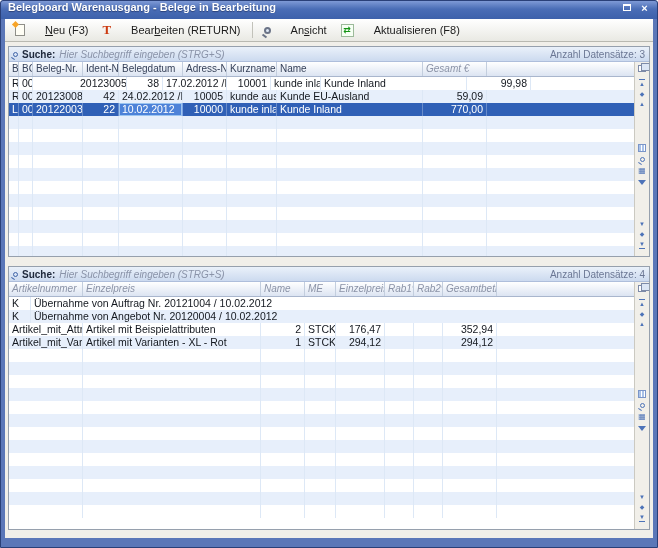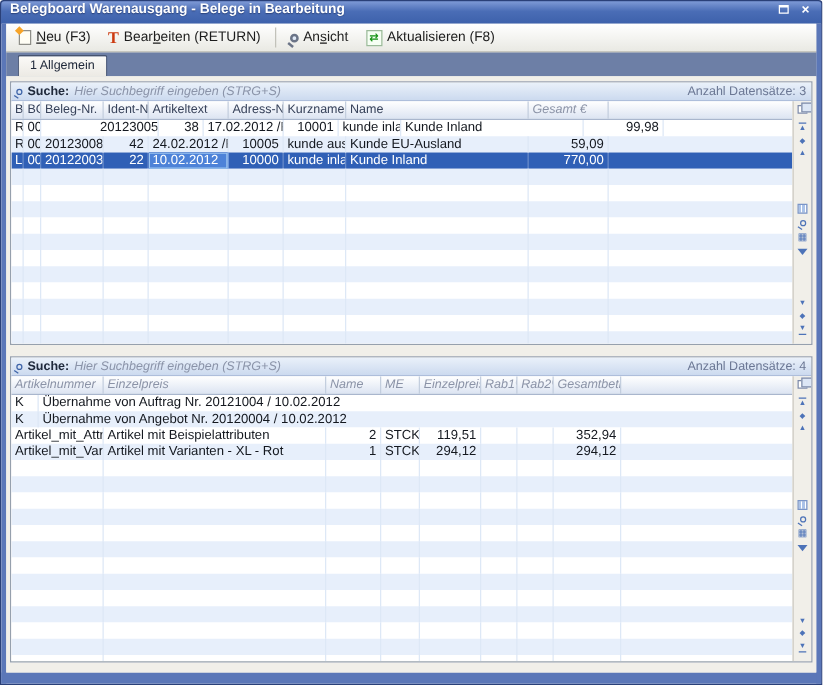--- a/index.html
+++ b/index.html
@@ -52,21 +52,21 @@
 
   
   .toolbar {
     height: 23px; flex: 0 0 23px;
     background: linear-gradient(#ffffff, #e9e9e3);
     border-bottom: 1px solid #b9b9b1;
     display: flex; align-items: center;
     padding: 0 4px; gap: 2px;
   }
   .tbtn {
-    display: inline-flex; align-items: center; gap: 4px;
+    display: inline-flex; align-items: center; gap: 20px;
     border: 1px solid transparent; background: transparent;
     font-family: inherit; font-size: 11px; color: #1c1c1c;
     padding: 1px 5px; height: 19px; cursor: default; white-space: nowrap;
   }
   .tsep { width: 1px; height: 16px; background: #c2c2ba; margin: 0 3px; }
 
   .icon-new {
     width: 10px; height: 12px; background: #fffef5;
     border: 1px solid #8f8f89; position: relative; display: inline-block;
   }
@@ -255,41 +255,38 @@
       <button class="tbtn">
         <span class="icon-mag"></span>
         <span class="lbl">An<u>s</u>icht</span>
       </button>
       <button class="tbtn">
         <span class="icon-refresh">⇄</span>
         <span class="lbl">Aktualisieren (F8)</span>
       </button>
     </div>
 
-    <div class="tabband">
-      <div class="tab">1 Allgemein</div>
-    </div>
 
     <div class="content">
 
       <section class="panel panel1" id="grid1">
         <div class="searchbar">
           <span class="sb-mag"></span>
           <span class="sb-label">Suche:</span>
           <span class="sb-ph">Hier Suchbegriff eingeben (STRG+S)</span>
           <span class="sb-count">Anzahl Datensätze: 3</span>
         </div>
         <div class="gridwrap">
           <div class="gridmain">
             <div class="grid-head">
                 <span class="hcell" style="flex: 0 0 10px;">B</span>
                 <span class="hcell" style="flex: 0 0 14px;">BG</span>
                 <span class="hcell" style="flex: 0 0 50px;">Beleg-Nr.</span>
                 <span class="hcell" style="flex: 0 0 36px;">Ident-Nr.</span>
-                <span class="hcell" style="flex: 0 0 64px;">Artikeltext</span>
+                <span class="hcell" style="flex: 0 0 64px;">Belegdatum</span>
                 <span class="hcell" style="flex: 0 0 44px;">Adress-Nr.</span>
                 <span class="hcell" style="flex: 0 0 50px;">Kurzname</span>
                 <span class="hcell" style="flex: 0 0 146px;">Name</span>
                 <span class="hcell hital" style="flex: 0 0 64px;">Gesamt €</span>
                 <span class="hcell hfill"></span>
               </div>
             <div class="grid-rows">
                 <div class="grow">
                   <span class="gcell " style="flex: 0 0 10px;">R</span>
                   <span class="gcell ac" style="flex: 0 0 14px;">00</span>
@@ -509,21 +506,21 @@
                 </div>
                 <div class="grow alt">
                   <span class="gcell notepfx">K</span>
                   <span class="gcell notetxt">Übernahme von Angebot Nr. 20120004 / 10.02.2012</span>
                 </div>
                 <div class="grow">
                   <span class="gcell " style="flex: 0 0 74px;">Artikel_mit_Attribu</span>
                   <span class="gcell " style="flex: 0 0 178px;">Artikel mit Beispielattributen</span>
                   <span class="gcell ar" style="flex: 0 0 44px;">2</span>
                   <span class="gcell " style="flex: 0 0 31px;">STCK</span>
-                  <span class="gcell ar" style="flex: 0 0 49px;">119,51</span>
+                  <span class="gcell ar" style="flex: 0 0 49px;">176,47</span>
                   <span class="gcell ar" style="flex: 0 0 29px;"></span>
                   <span class="gcell ar" style="flex: 0 0 29px;"></span>
                   <span class="gcell ar" style="flex: 0 0 54px;">352,94</span>
                   <span class="gcell gfill"></span>
                 </div>
                 <div class="grow alt">
                   <span class="gcell " style="flex: 0 0 74px;">Artikel_mit_Variant</span>
                   <span class="gcell " style="flex: 0 0 178px;">Artikel mit Varianten - XL - Rot</span>
                   <span class="gcell ar" style="flex: 0 0 44px;">1</span>
                   <span class="gcell " style="flex: 0 0 31px;">STCK</span>

